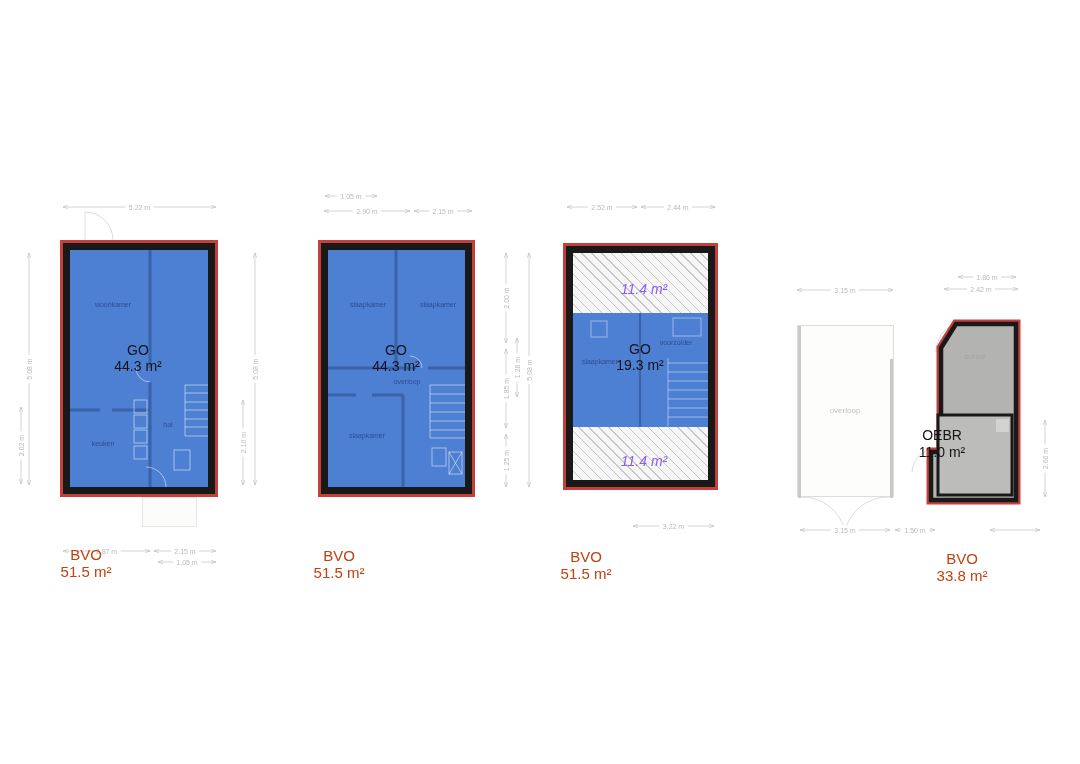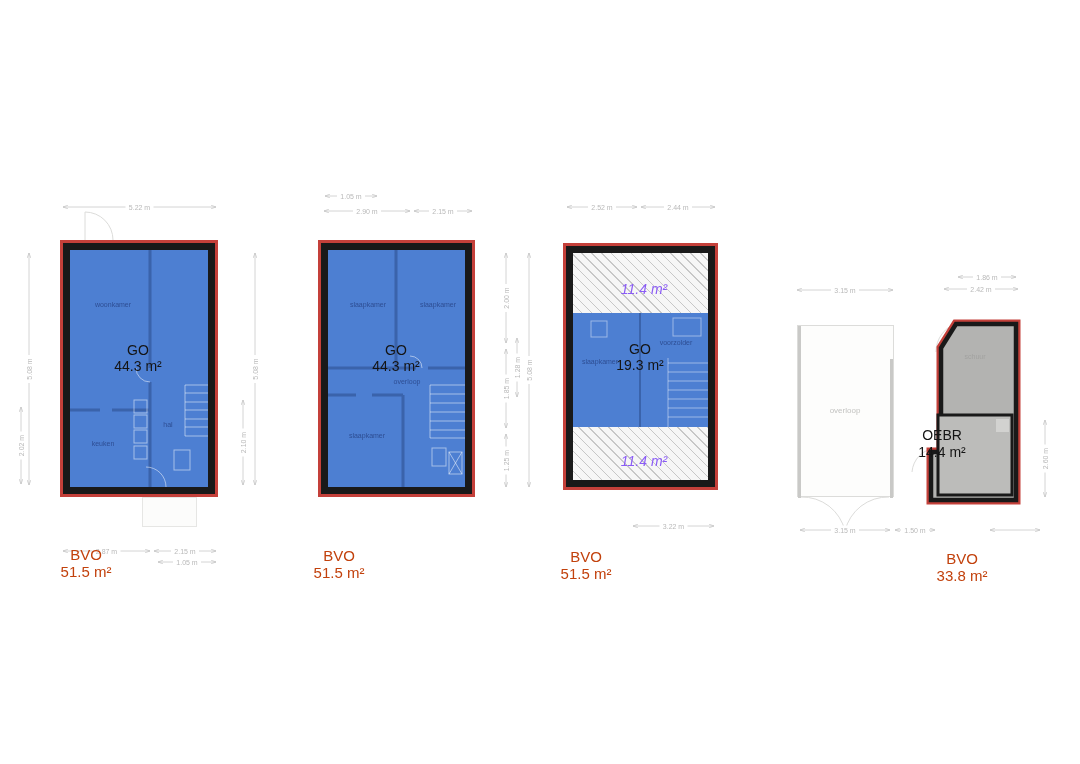--- a/index.html
+++ b/index.html
@@ -303,20 +303,20 @@
 
   <svg style="position:absolute;left:925px;top:313px;" width="100" height="195" viewBox="0 0 100 195">
     <path d="M16 35 L31 11 L91 11 L91 187 L6 187 L6 139 L16 139 Z" fill="none" stroke="#c4403a" stroke-width="9" stroke-linejoin="miter"></path>
     <path d="M16 35 L31 11 L91 11 L91 187 L6 187 L6 139 L16 139 Z" fill="#b3b3b1" stroke="#191919" stroke-width="4.5" stroke-linejoin="miter"></path>
     <rect x="13" y="102" width="74" height="80" fill="#bcbcba" stroke="#191919" stroke-width="3"></rect>
     <rect x="71" y="106" width="13" height="13" fill="#d2d2d0" stroke="none"></rect>
   </svg>
   <span class="room room-shed" style="left:975px;top:356px;">schuur</span>
   <div class="go-label" style="left:942px;top:427px;">
     <div class="go-value">OEBR</div>
-    <div class="go-value">14.4 m²</div>
+    <div class="go-value">11.0 m²</div>
   </div>
   <div class="bvo-label" style="left:962px;top:505px;">
     <div class="bvo-title">BVO</div>
     <div class="bvo-value">33.8 m²</div>
   </div>
 
 </div>
 
 </body></html>

